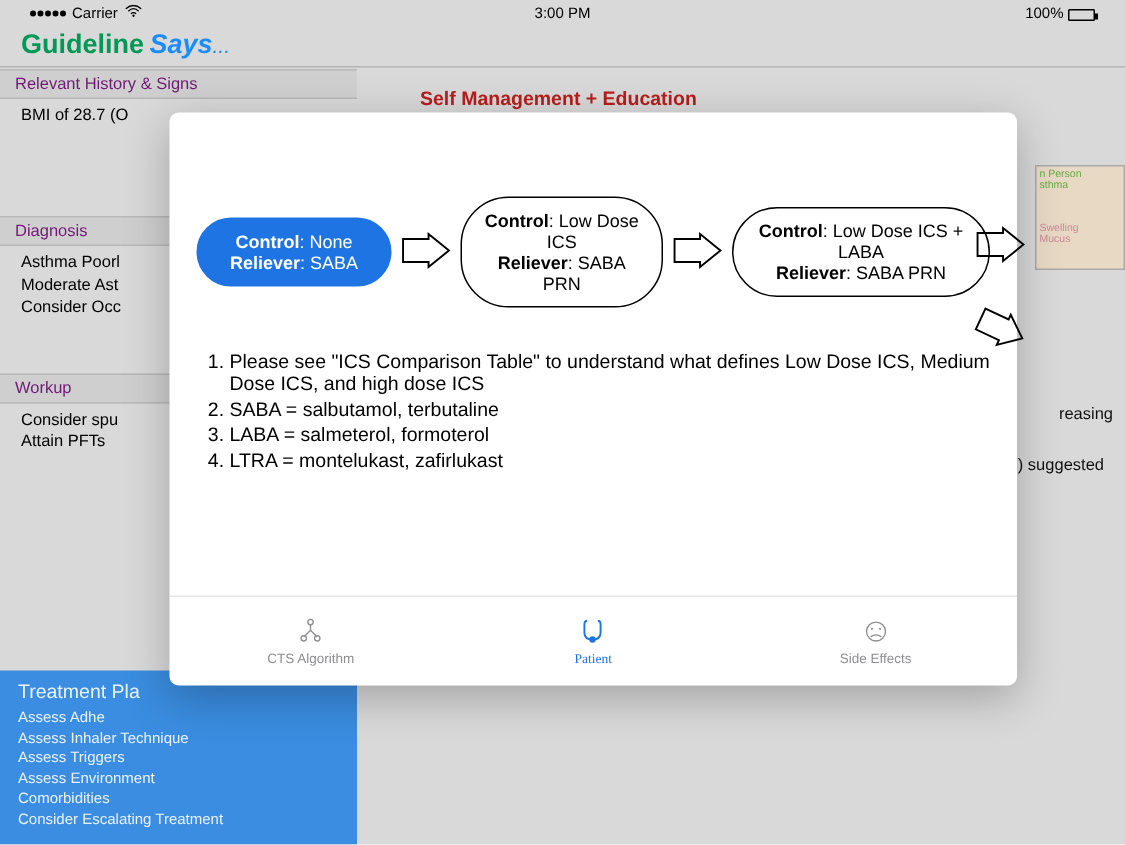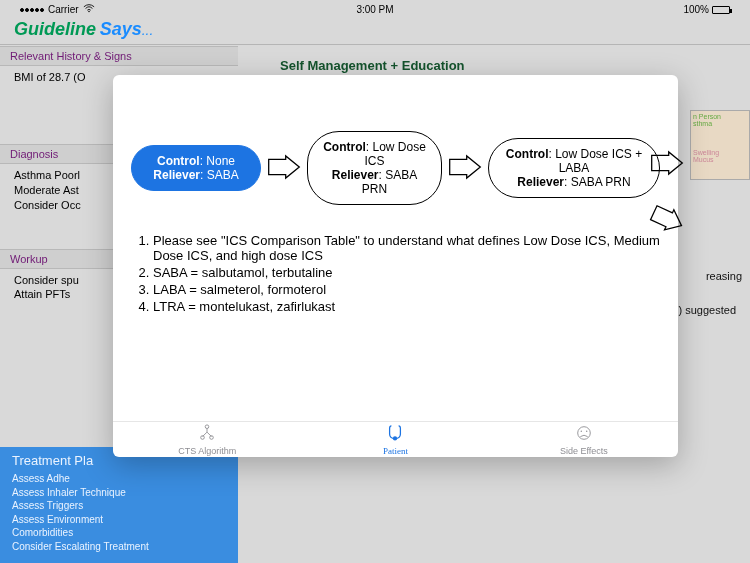--- a/index.html
+++ b/index.html
@@ -23,31 +23,31 @@
 .statusbar .sb-right { flex: 1; display: flex; justify-content: flex-end; align-items: center; gap: 3px; }
 .signal-dots { display: flex; gap: 1px; }
 .signal-dots span { width: 4px; height: 4px; border-radius: 50%; border: 0.5px solid #000; }
 .signal-dots span.f { background: #000; }
 .battery { width: 18px; height: 8px; border: 1px solid #000; border-radius: 1px; position: relative; }
 .battery::after { content:""; position:absolute; right:-3px; top:2px; width:2px; height:4px; background:#000; }
 .battery .fill { background:#000; width:100%; height:100%; }
 
 
 .brand { padding: 4px 14px 0; }
-.brand .g { font-weight: bold; font-style: italic; color: #009955; font-size: 18px; }
+.brand .g { font-weight: bold; color: #009955; font-size: 18px; }
 .brand .s { font-weight: bold; font-style: italic; color: #1a8cff; font-size: 18px; }
 .brand .d { font-style: italic; color: #1a8cff; font-size: 14px; }
 
 .divider { height: 1px; background: #b5b5b5; margin-top: 4px; }
 
 
 .left-col { position: absolute; left: 0; top: 46px; width: 238px; }
 .section-h { background: #cfcfcf; padding: 3px 10px; font-size: 11px; color: #701a75; border-bottom: 1px solid #b8b8b8; border-top: 1px solid #b8b8b8;}
 .section-body { padding: 4px 14px 8px; font-size: 11px; line-height: 1.35; color: #000; min-height: 50px;}
-.right-head { position:absolute; left: 280px; top: 58px; font-size: 13px; font-weight: 600; color:#14532d;}
+.right-head { position:absolute; left: 280px; top: 58px; font-size: 13px; font-weight: 600; color:#b91c1c;}
 .side-img { position:absolute; right:0; top:110px; width:60px; height:70px; background:#e8d9c4; border:1px solid #aaa; font-size:7px; padding:2px; color:#6a4; overflow:hidden;}
 .side-img .sw { color:#c89; font-size:7px;}
 .side-txt1 { position:absolute; right:8px; top:270px; font-size:11px; color:#111;}
 .side-txt2 { position:absolute; right:14px; top:304px; font-size:11px; color:#111;}
 
 
 .treatment {
   position: absolute; left: 0; bottom: 0; width: 238px;
   background: #3a8de0; color: #fff;
   padding: 6px 12px 10px;
@@ -74,21 +74,21 @@
   min-width: 130px;
 }
 .pill.blue { background: #1d74e2; color: #fff; border-color: #1d74e2; }
 .pill .lab { font-weight: 600; }
 .arrow svg { width: 34px; height: 28px; }
 .extra-arrow { position:absolute; right:-6px; top:74px; }
 .extra-arrow2 { position:absolute; right:-6px; top:130px; transform: rotate(25deg);}
 .notes { margin-top: 28px; padding-left: 22px; font-size: 13px; color: #000; }
 .notes li { margin-bottom: 2px; }
 .modal-tabs {
-  height: 36px; border-top: 1px solid #e6e6e6;
+  height: 60px; border-top: 1px solid #e6e6e6;
   display: flex; align-items: center; justify-content: space-around;
   font-size: 9px; color: #8e8e93;
 }
 .tab { display:flex; flex-direction:column; align-items:center; gap:2px; width:110px;}
 .tab.active { color: #1d74e2; font-family: Liberation Serif, serif; }
 .tab svg { width: 18px; height: 18px; }
 </style>
 </head>
 <body>
 

